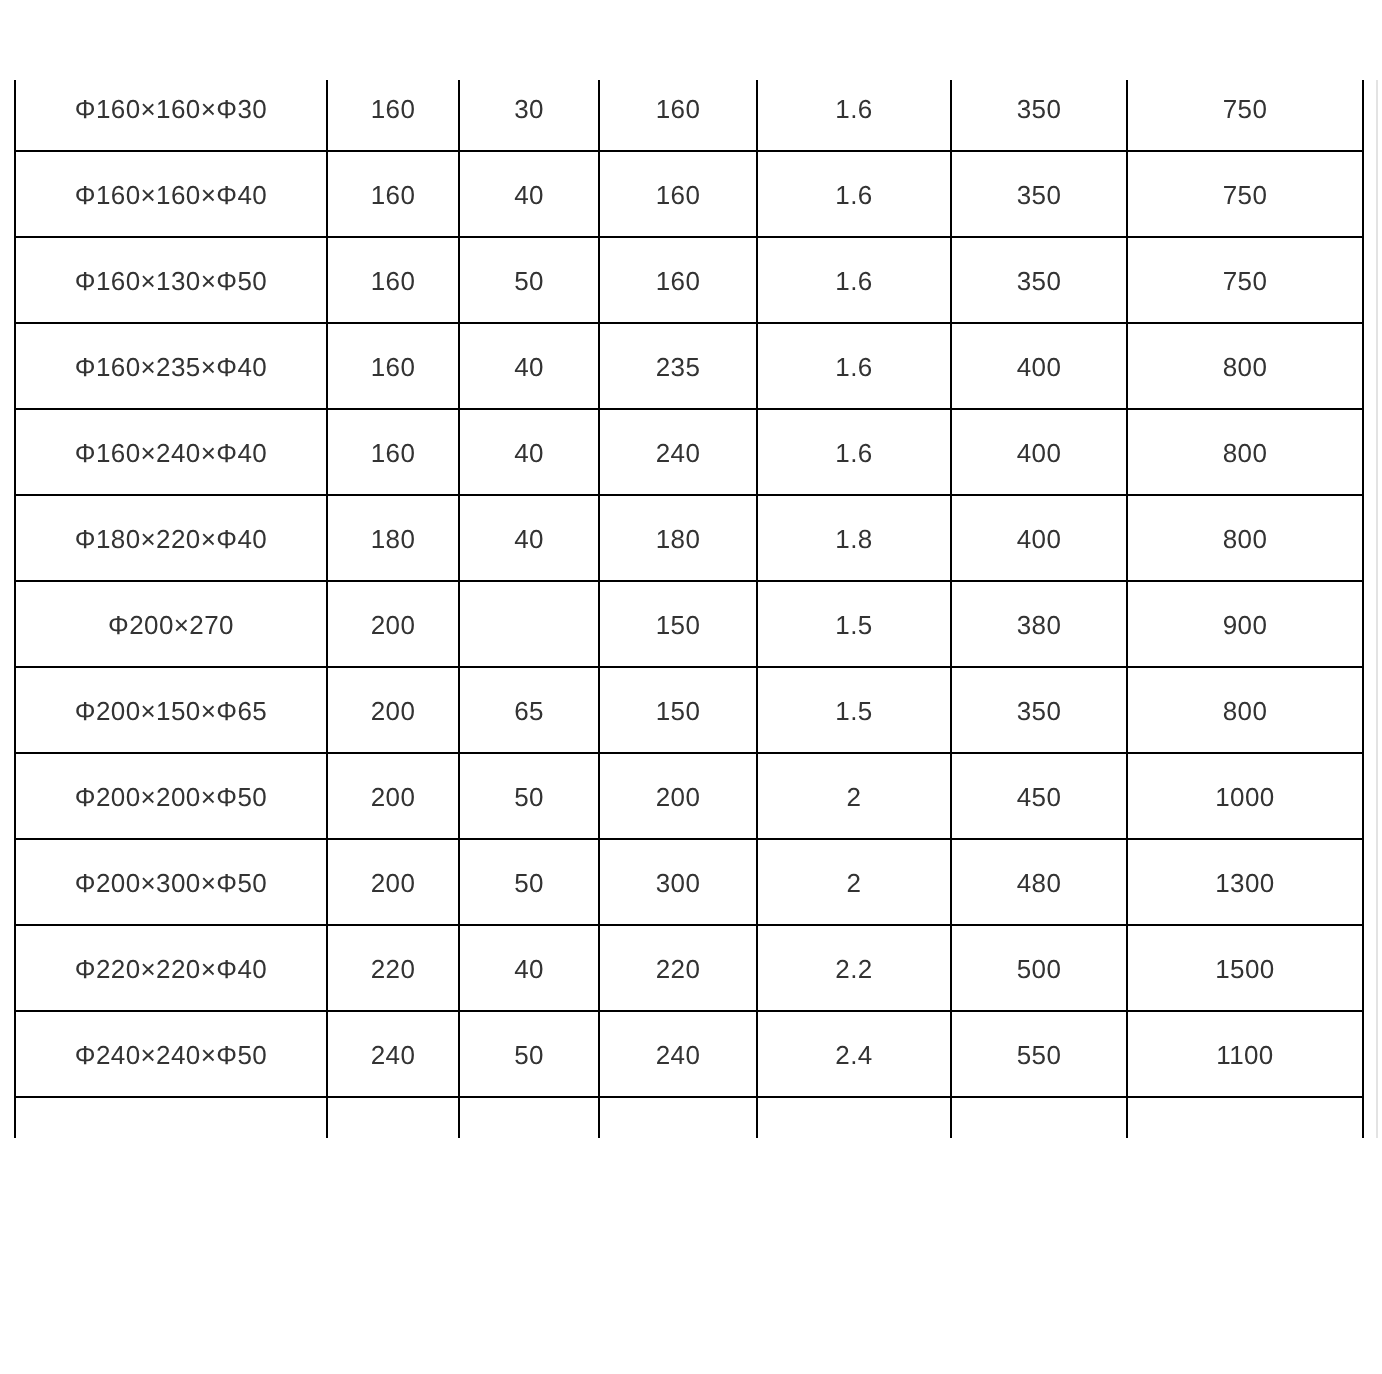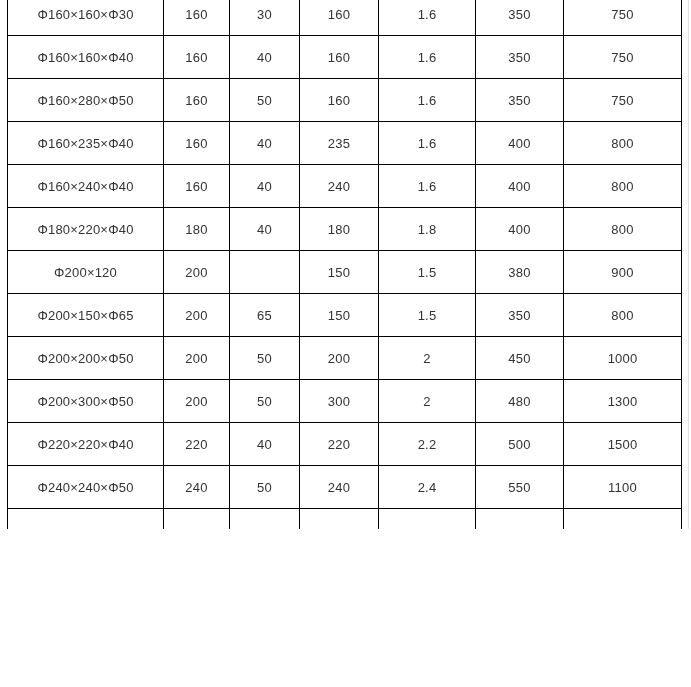--- a/index.html
+++ b/index.html
@@ -9,20 +9,21 @@
     height: 687px;
     overflow: hidden;
     background: #ffffff;
   }
   #viewport {
     position: relative;
     width: 691px;
     height: 529px;
     overflow: hidden;
     font-family: "Liberation Sans", "DejaVu Sans", sans-serif;
+    margin-top: 40px;
   }
   #table-wrap {
     position: absolute;
     left: 7px;
     top: -8px;
   }
   table.spec-table {
     border-collapse: collapse;
     table-layout: fixed;
     width: 674px;
@@ -84,21 +85,21 @@
           <tr>
             <td>Φ160×160×Φ40</td>
             <td>160</td>
             <td>40</td>
             <td>160</td>
             <td>1.6</td>
             <td>350</td>
             <td>750</td>
           </tr>
           <tr>
-            <td>Φ160×280×Φ50</td>
+            <td>Φ160×130×Φ50</td>
             <td>160</td>
             <td>50</td>
             <td>160</td>
             <td>1.6</td>
             <td>350</td>
             <td>750</td>
           </tr>
           <tr>
             <td>Φ160×235×Φ40</td>
             <td>160</td>
@@ -120,21 +121,21 @@
           <tr>
             <td>Φ180×220×Φ40</td>
             <td>180</td>
             <td>40</td>
             <td>180</td>
             <td>1.8</td>
             <td>400</td>
             <td>800</td>
           </tr>
           <tr>
-            <td>Φ200×120</td>
+            <td>Φ200×270</td>
             <td>200</td>
             <td></td>
             <td>150</td>
             <td>1.5</td>
             <td>380</td>
             <td>900</td>
           </tr>
           <tr>
             <td>Φ200×150×Φ65</td>
             <td>200</td>

